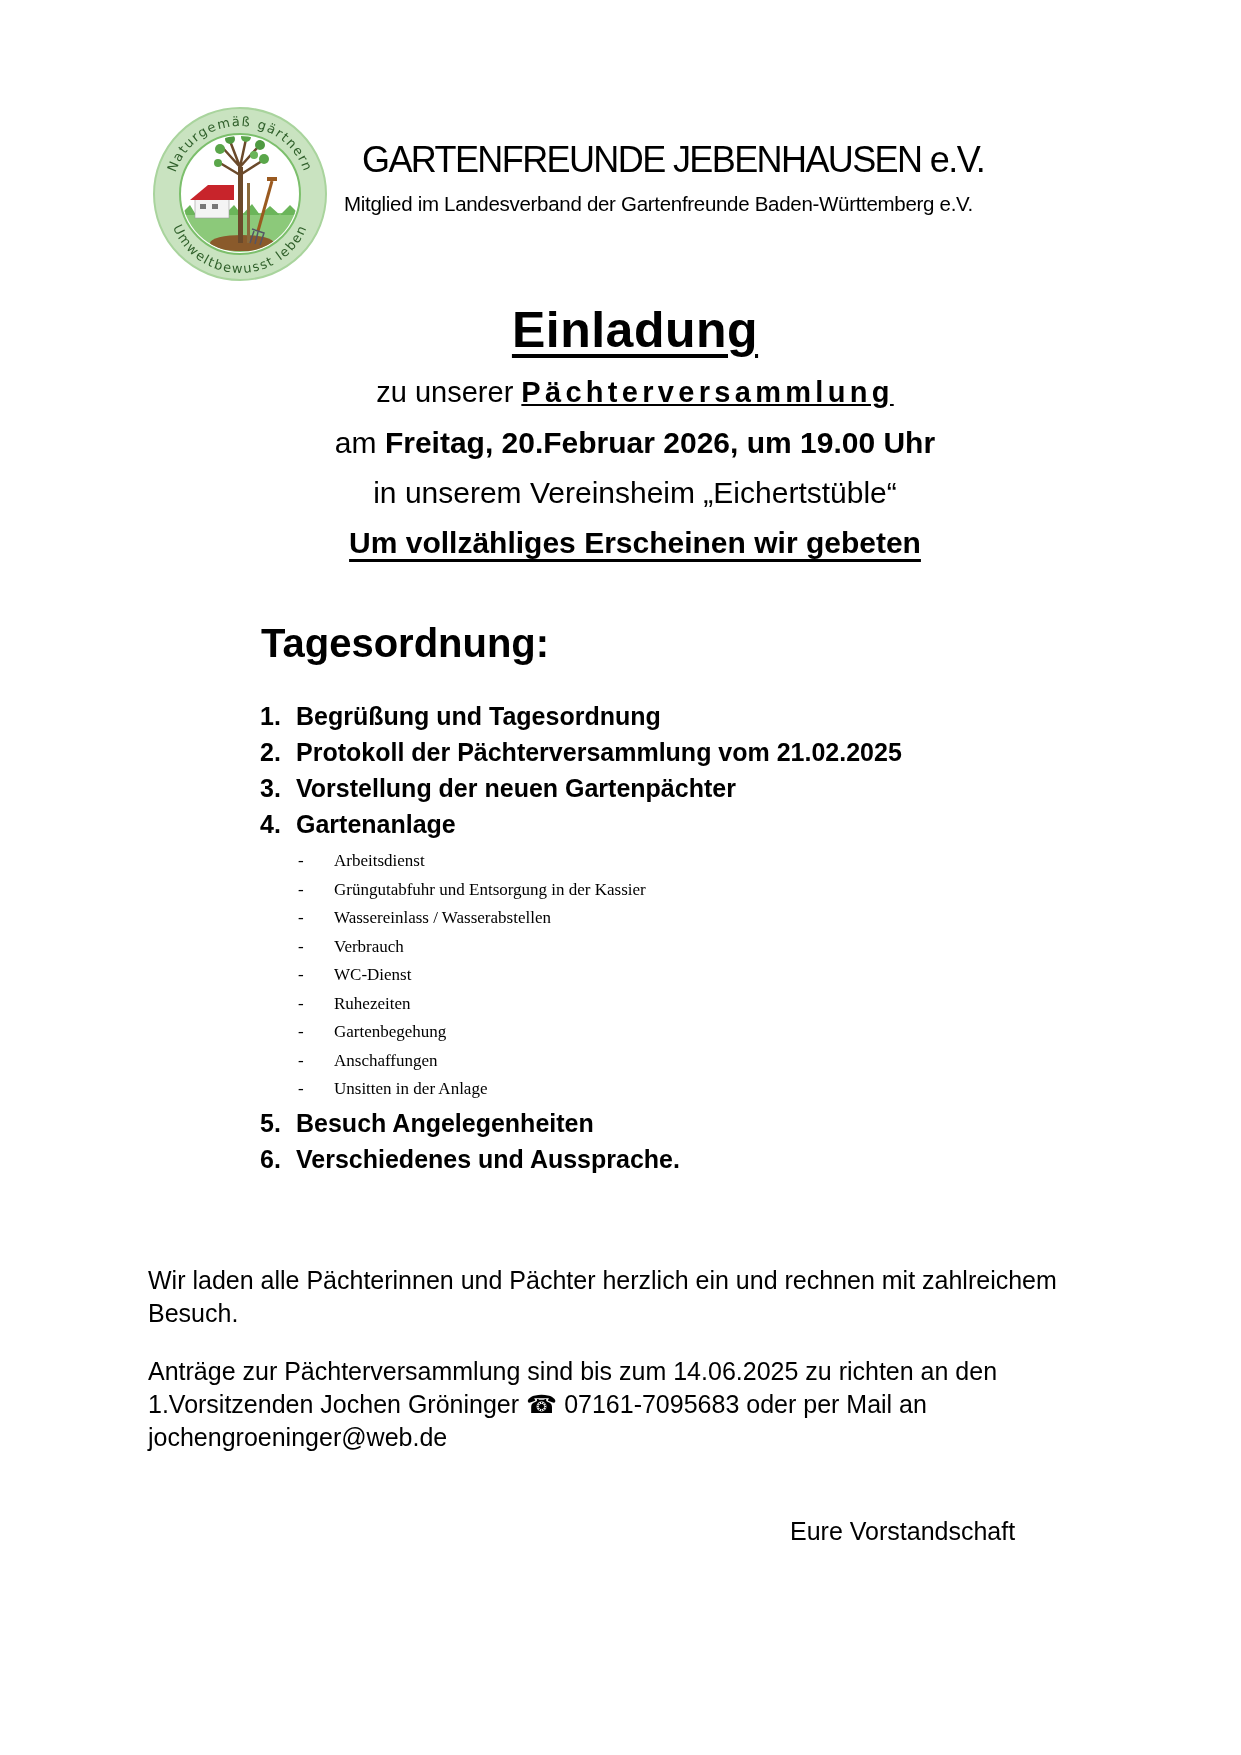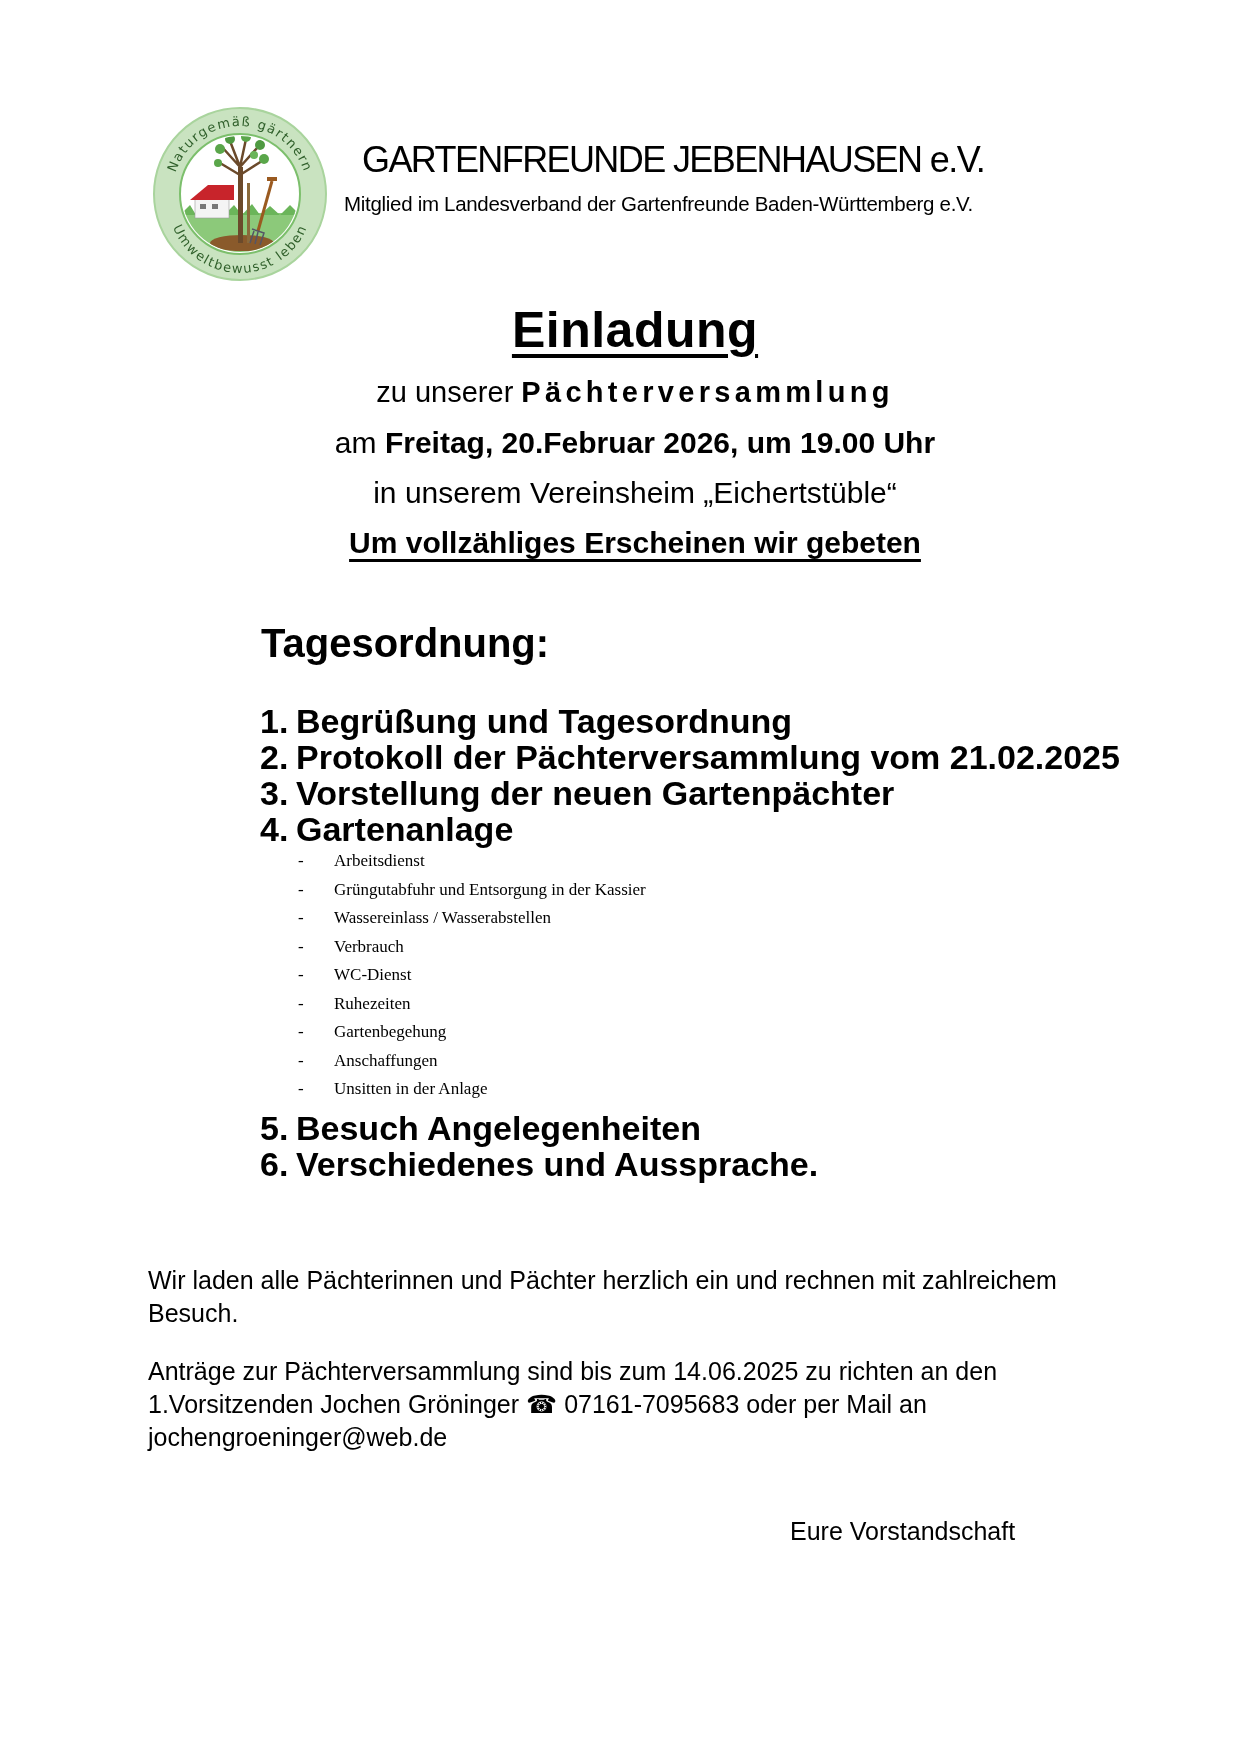--- a/index.html
+++ b/index.html
@@ -14,31 +14,31 @@
 
   
   #org-title { left: 362px; top: 142px; font-size: 36px; letter-spacing: -1.6px; line-height: 1; }
   #org-subtitle { left: 344px; top: 194px; font-size: 20.5px; letter-spacing: -0.3px; line-height: 1; }
 
   
   .center { left: 0; width: 1270px; text-align: center; }
   #invite-title { top: 305px; font-size: 50px; font-weight: bold; line-height: 1;
     text-decoration: underline; text-decoration-thickness: 4px; text-underline-offset: 7px; letter-spacing: 0.5px; }
   #line-meeting { top: 378px; font-size: 29px; line-height: 1; }
-  #line-meeting .spaced { font-weight: bold; letter-spacing: 4.3px; }
+  #line-meeting .spaced { font-weight: bold; letter-spacing: 4.3px; text-decoration: underline; }
   #line-date { top: 428px; font-size: 30px; line-height: 1; }
   #line-date b { font-weight: bold; }
   #line-place { top: 478px; font-size: 30px; line-height: 1; }
   #line-appeal { top: 528px; font-size: 30px; font-weight: bold; line-height: 1;
     text-decoration: underline; text-decoration-thickness: 3px; text-underline-offset: 6px; }
 
   
   #agenda-heading { left: 261px; top: 623px; font-size: 40px; font-weight: bold; line-height: 1;
     text-decoration-thickness: 3.5px; text-underline-offset: 6px; }
-  .agenda-item { position: absolute; left: 260px; font-size: 34px; font-weight: bold; line-height: 1; white-space: nowrap; }
+  .agenda-item { position: absolute; left: 260px; font-size: 25px; font-weight: bold; line-height: 1; white-space: nowrap; }
   .agenda-item .num { display: inline-block; width: 36px; }
   .sub-item { position: absolute; left: 298px; font-size: 17px; line-height: 1; white-space: nowrap; font-family: Liberation Serif, serif; }
   .sub-item .dash { display: inline-block; width: 36px; }
 
   
   .para { position: absolute; left: 148px; font-size: 25px; line-height: 33px; width: 960px; }
   #closing-signature { left: 790px; top: 1471px; font-size: 25px; line-height: 1; margin-top: 48px; }
 </style>
 </head>
 <body>

